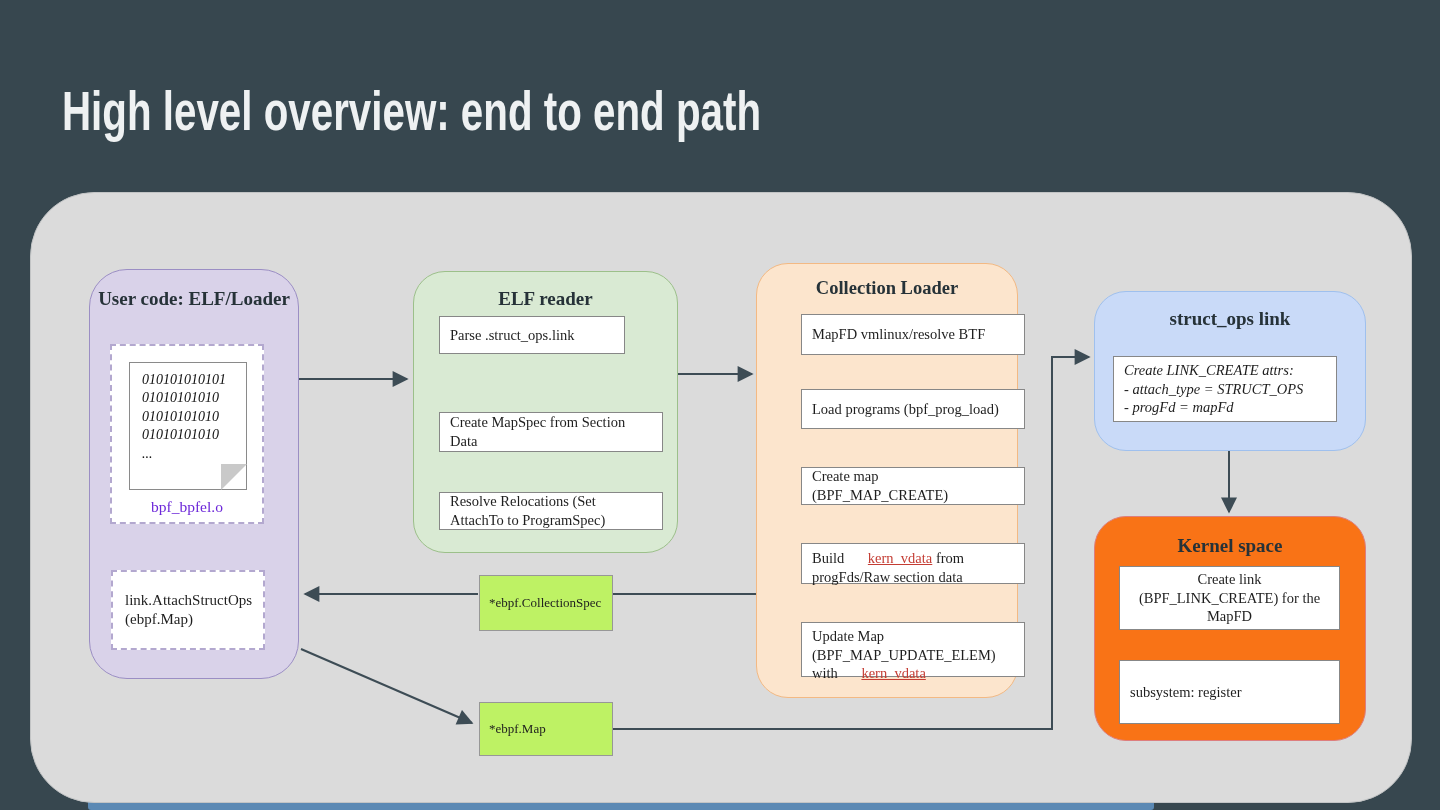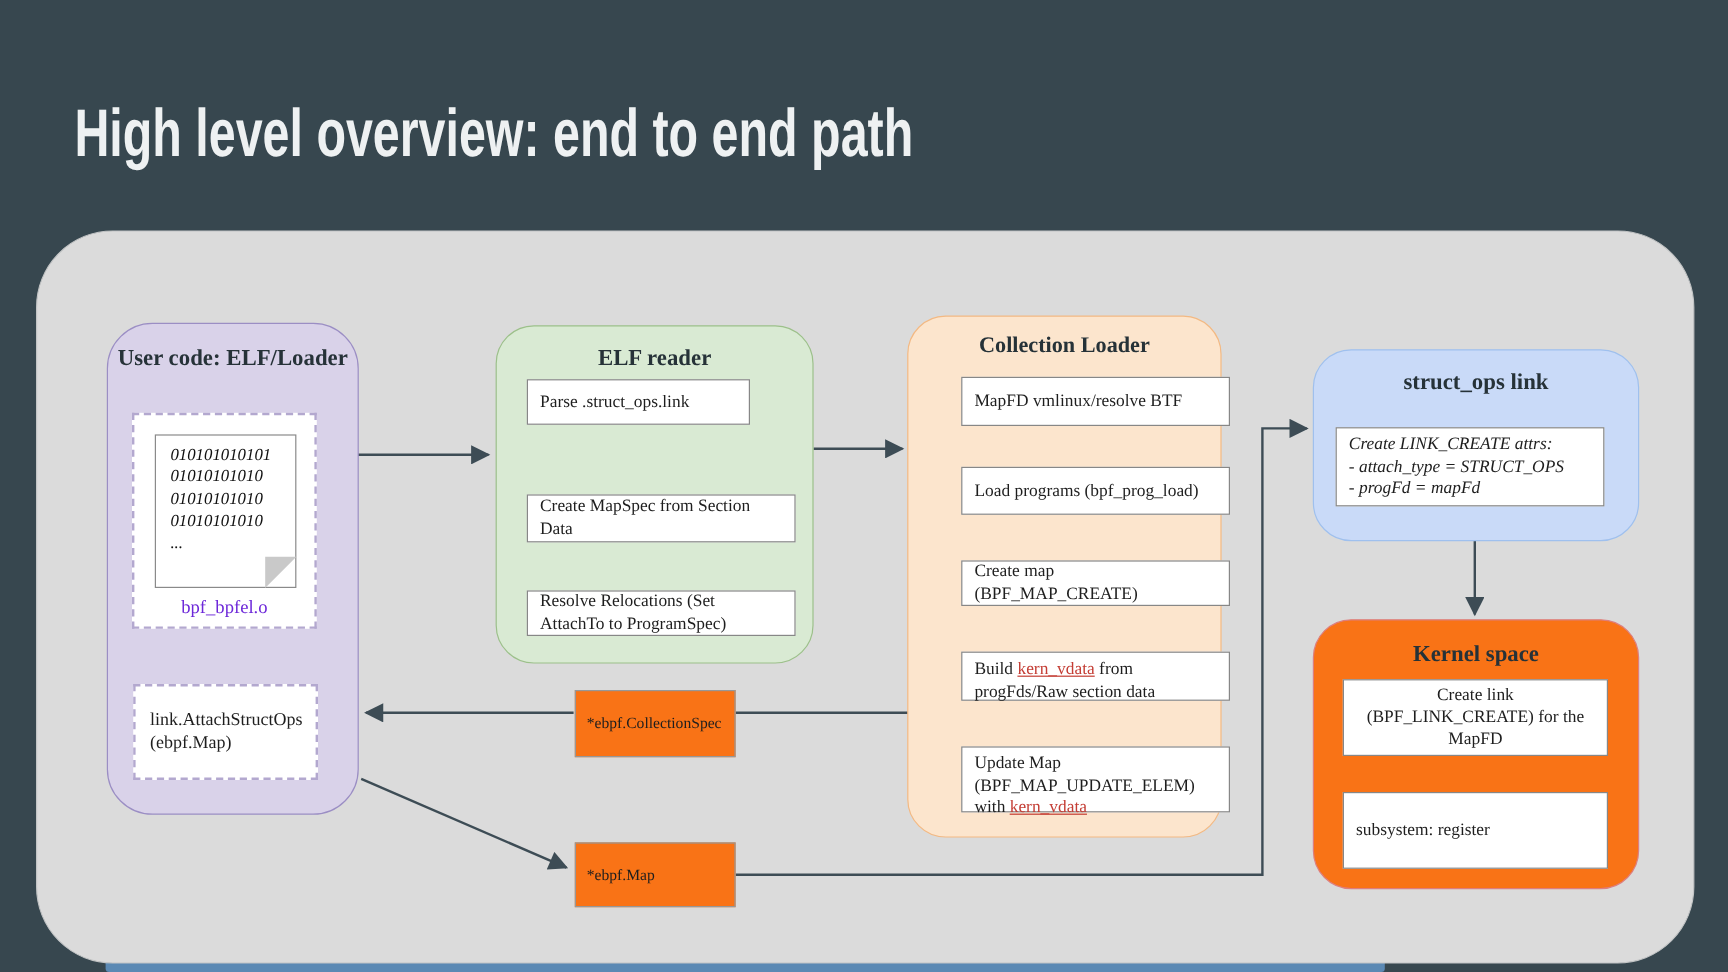--- a/index.html
+++ b/index.html
@@ -56,25 +56,25 @@
   }
   .doc::after {
     content:""; position:absolute; right:-1px; bottom:-1px;
     width:0; height:0; border-style:solid;
     border-width:26px 26px 0 0; border-color:#c9c9c9 transparent transparent transparent;
   }
   .doc-label { position:absolute; left:0; right:0; top:152px; text-align:center;
     font-size:15.5px; color:#6d28d9; }
 
   .graybox {
-    position:absolute; width:134px; background:#f97316; border:1.5px solid #979797;
+    position:absolute; width:134px; background:#bef264; border:1.5px solid #979797;
     font-size:13px; color:#1e1e1e; display:flex; align-items:center; padding:0 9px;
   }
 
-  .redlink { color:#c43d34; text-decoration:underline; }
+  .redlink { color:#c43d34; text-decoration:underline;margin-left:20px; }
 
   svg.wires { position:absolute; left:0; top:0; width:1382px; height:611px; pointer-events:none; }
   svg.wires line, svg.wires polyline { stroke:#3d4c55; stroke-width:2; fill:none; }
 </style>
 </head>
 <body>
 
 <div class="bottom-bar"></div>
 
 <h1 class="slide-title">High level overview: end to end path</h1>

